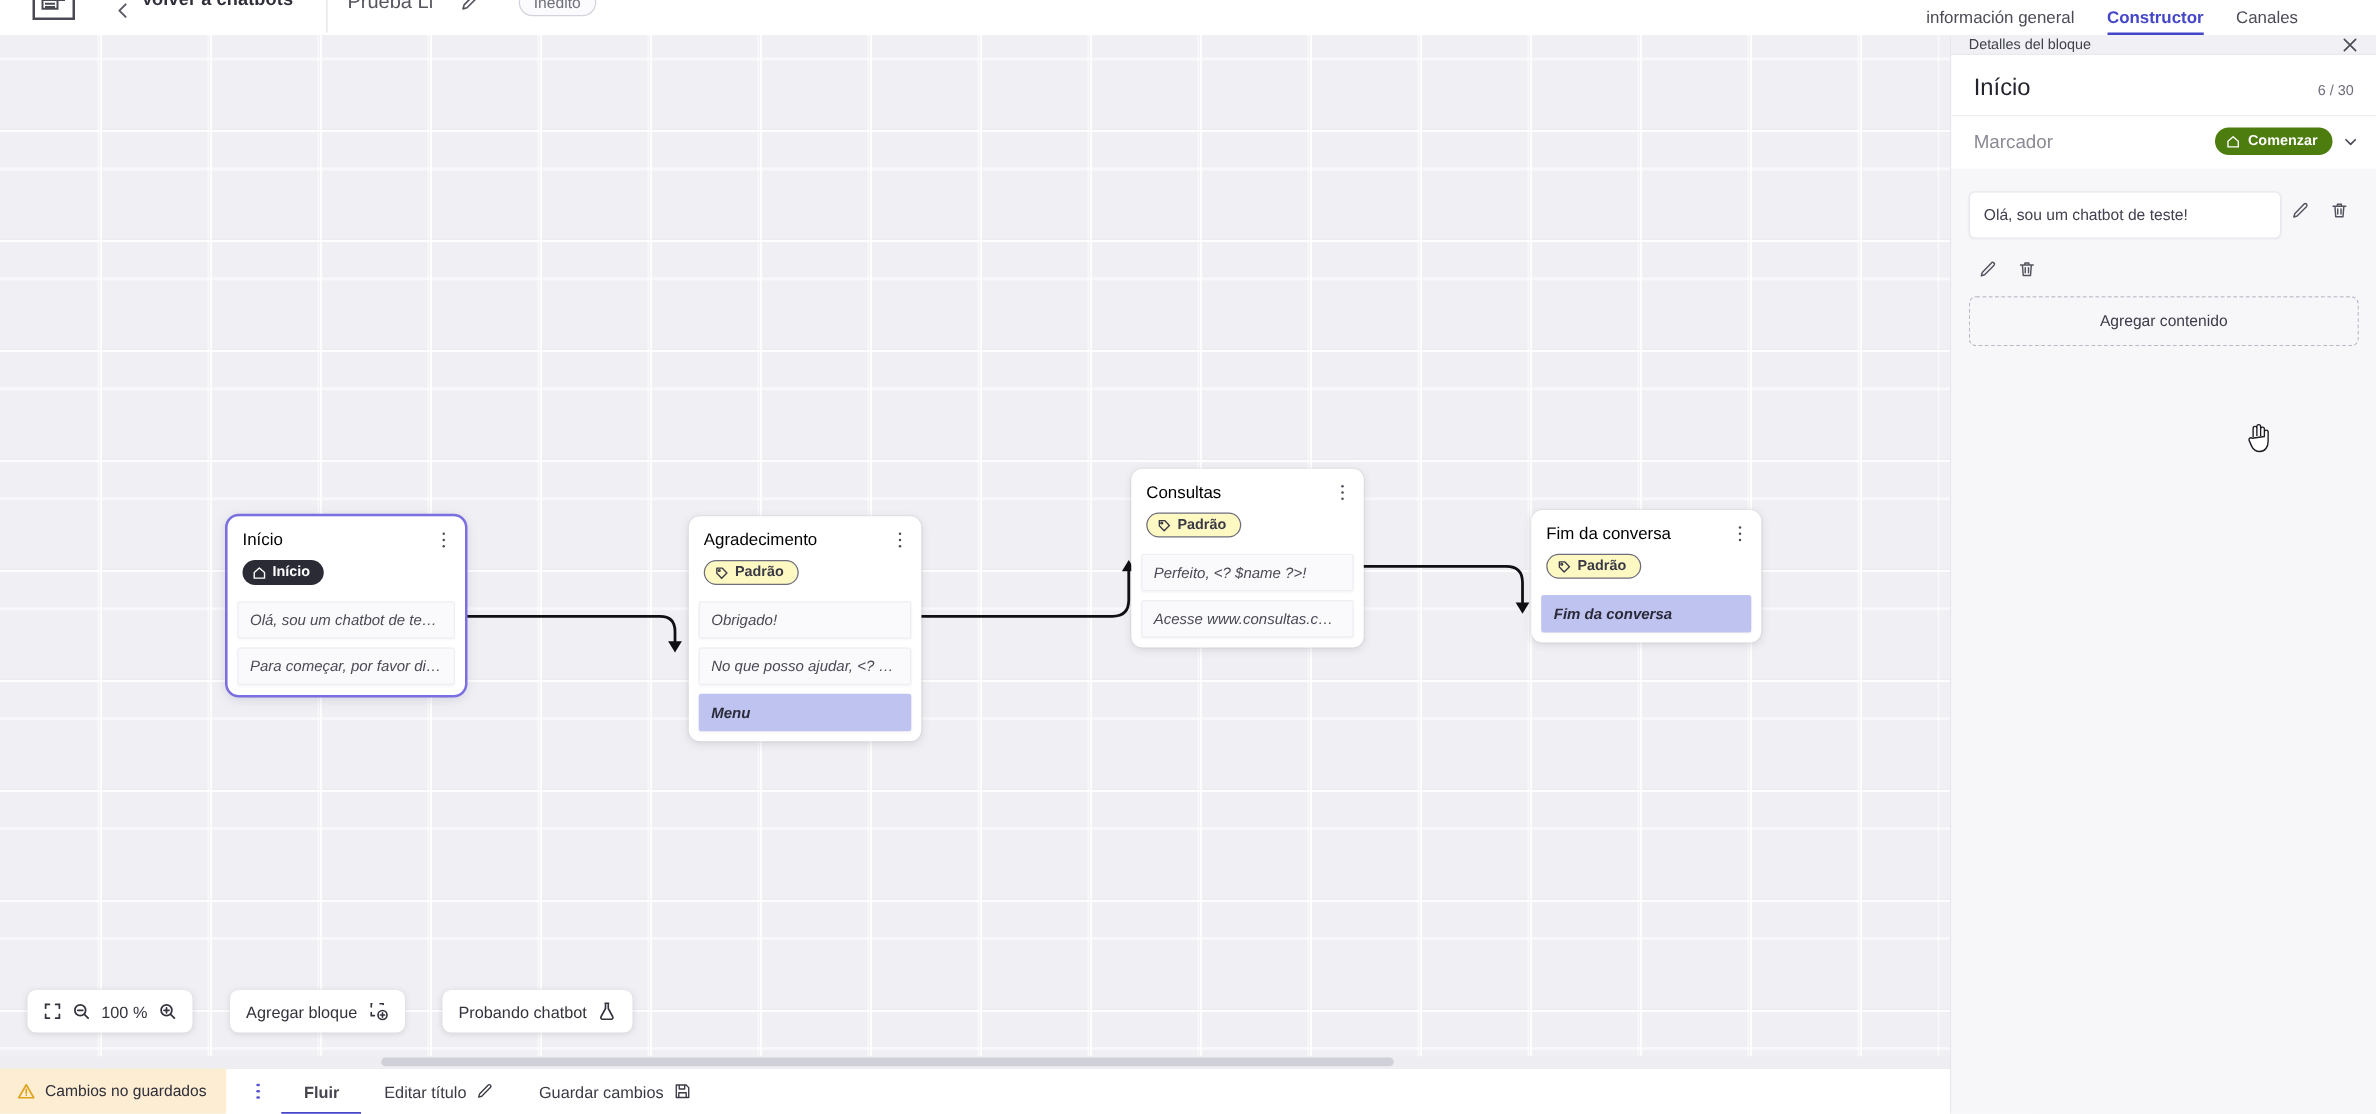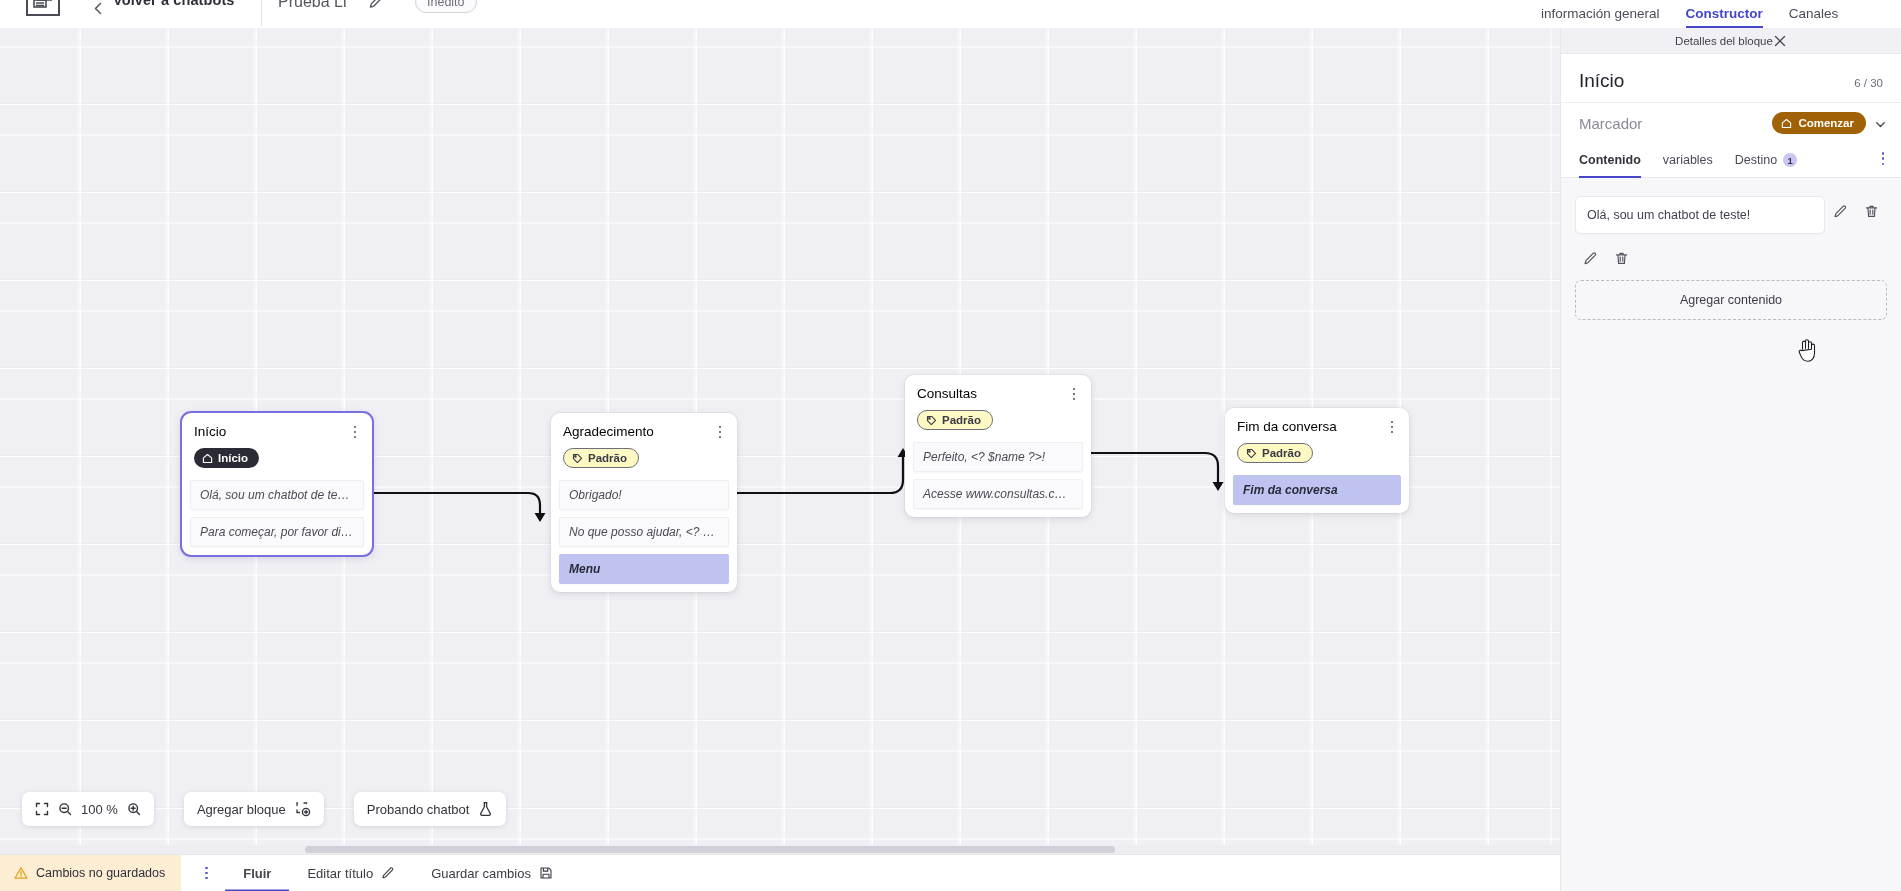--- a/index.html
+++ b/index.html
@@ -168,41 +168,41 @@
   }
   .sb-item.active{ color:#45454f; font-weight:700; box-shadow: inset 0 -2.5px 0 #4546c8;}
 
   
   .panel {
     position:absolute; right:0; top:28px; width: 341px; height: 863px;
     background:#f7f7fa; border-left:1px solid #e6e6ec;
     z-index: 35; display:flex; flex-direction:column;
   }
   .panel-head{
-    height: 26px; background:#f1f1f5; display:flex; align-items:center;
-    justify-content:center; padding: 0 14px; border-bottom:1px solid #e9e9ef;
+    height: 16px; background:#f1f1f5; display:flex; align-items:center;
+    justify-content:space-between; padding: 0 14px; border-bottom:1px solid #e9e9ef;
   }
   .panel-head-t{ font-size: 11.5px; color:#41414c; }
   .xbtn{ width:14px; height:14px; cursor:pointer; color:#4a4a56;}
   .panel-title-row{
     display:flex; align-items:baseline; justify-content:space-between;
     padding: 16px 18px 10px 18px; background:#ffffff;
   }
   .panel-title{ font-size: 19px; color:#23232e; font-weight:400;}
   .panel-count{ font-size:11.5px; color:#6e6e7b;}
   .panel-mark-row{
     display:flex; align-items:center; justify-content:space-between;
     padding: 9px 14px 11px 18px; background:#ffffff;
     border-top:1px solid #eeeef2;
   }
   .mark-label{ font-size:15px; color:#8a8a97;}
   .mark-right{ display:flex; align-items:center; gap:8px;}
   .pill-start{
     display:inline-flex; align-items:center; gap:6px;
-    background:#a16207; color:#fff; border-radius:13px;
+    background:#4d7c0f; color:#fff; border-radius:13px;
     padding: 5px 12px 5px 9px; font-size:11.5px; font-weight:700; cursor:pointer;
   }
   .chev{ width:13px; height:13px; color:#4b4b57; cursor:pointer;}
   .panel-tabs{
     display:flex; align-items:center; background:#ffffff;
     padding: 0 14px 0 18px; border-bottom:1px solid #e9e9ef; height: 33px;
     gap: 22px; position:relative;
   }
   .ptab{
     font-size:12.5px; color:#4b4b57; height:33px; display:flex; align-items:center;
@@ -483,37 +483,20 @@
         <span>Comenzar</span>
       </span>
       <span class="chev">
         <svg width="13" height="13" viewBox="0 0 13 13" fill="none" stroke="currentColor" stroke-width="1.4" stroke-linecap="round" stroke-linejoin="round">
             <path d="M2.8 4.8 L6.5 8.5 L10.2 4.8"></path>
           </svg>
       </span>
     </span>
   </div>
 
-  <div class="panel-tabs">
-    <div class="ptab active">
-      <span>Contenido</span>
-    </div>
-    <div class="ptab">
-      <span>variables</span>
-    </div>
-    <div class="ptab">
-      <span>Destino</span>
-      <span class="tabcount">1</span>
-    </div>
-    <div class="ptabs-kebab">
-        <i></i>
-        <i></i>
-        <i></i>
-      </div>
-  </div>
 
   <div class="panel-content">
     <div class="crow">
       <div class="cbox">Olá, sou um chatbot de teste!</div>
       <div class="cact">
         <svg width="15" height="15" viewBox="0 0 16 16" fill="none" stroke="currentColor" stroke-width="1.25" stroke-linecap="round" stroke-linejoin="round">
             <path d="M11 2.3a1.5 1.5 0 0 1 2.1 2.1L5 12.6l-2.8.8.8-2.8z"></path>
           </svg>
       </div>
       <div class="cact">

